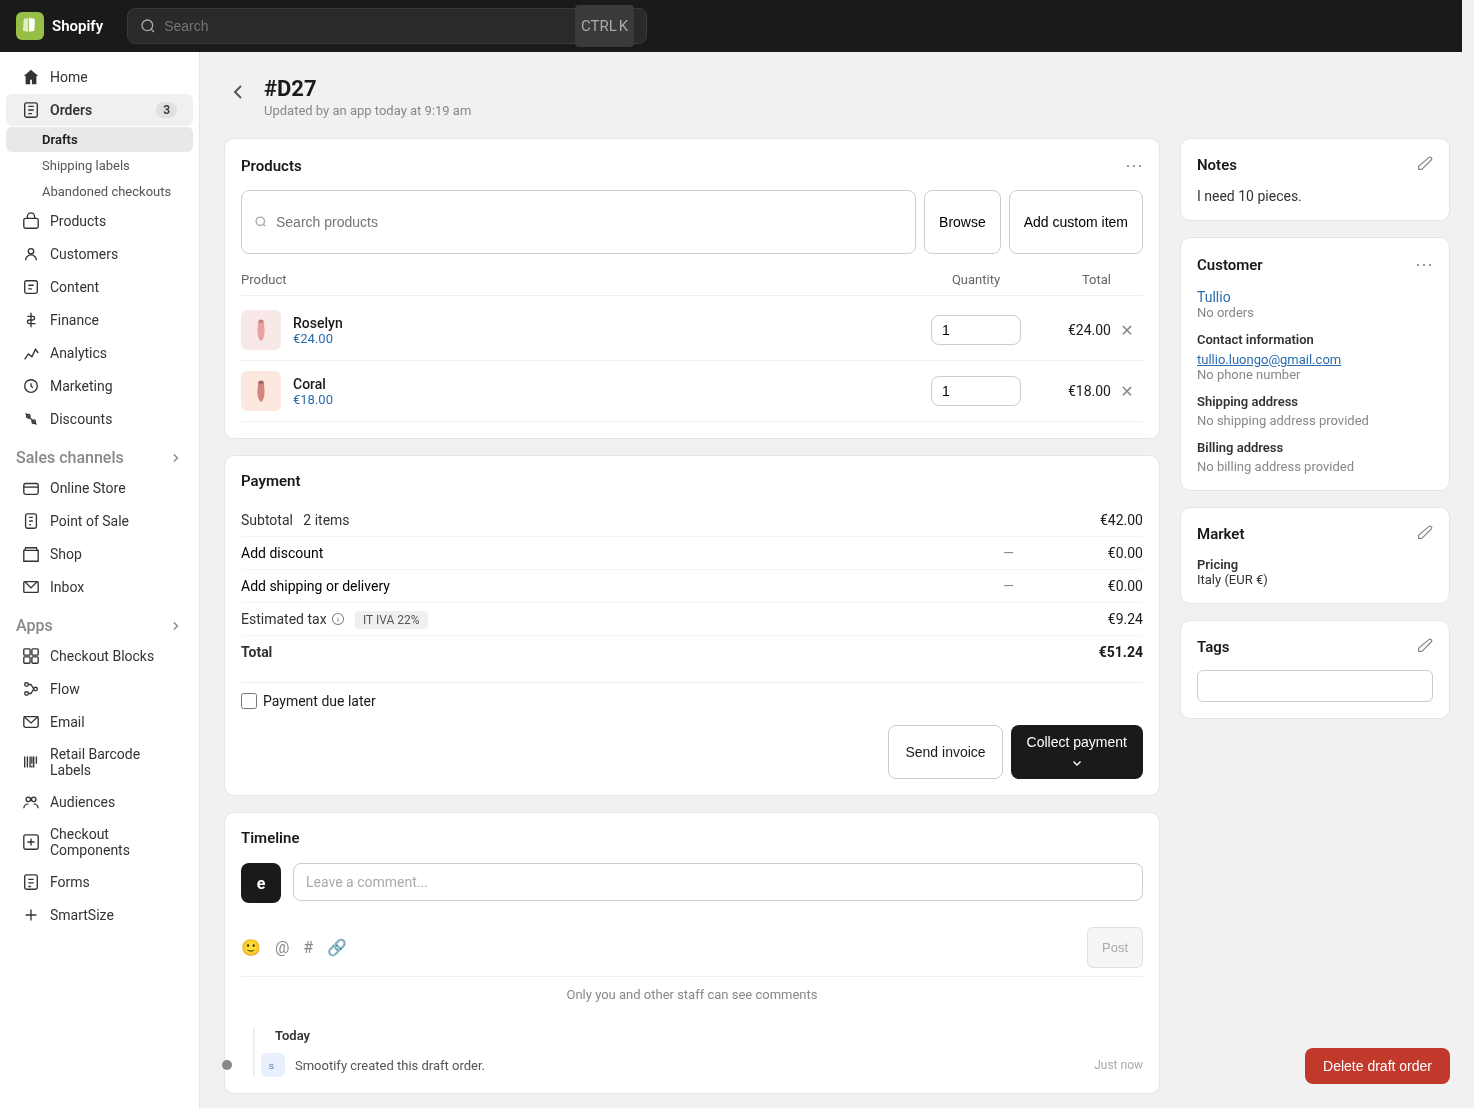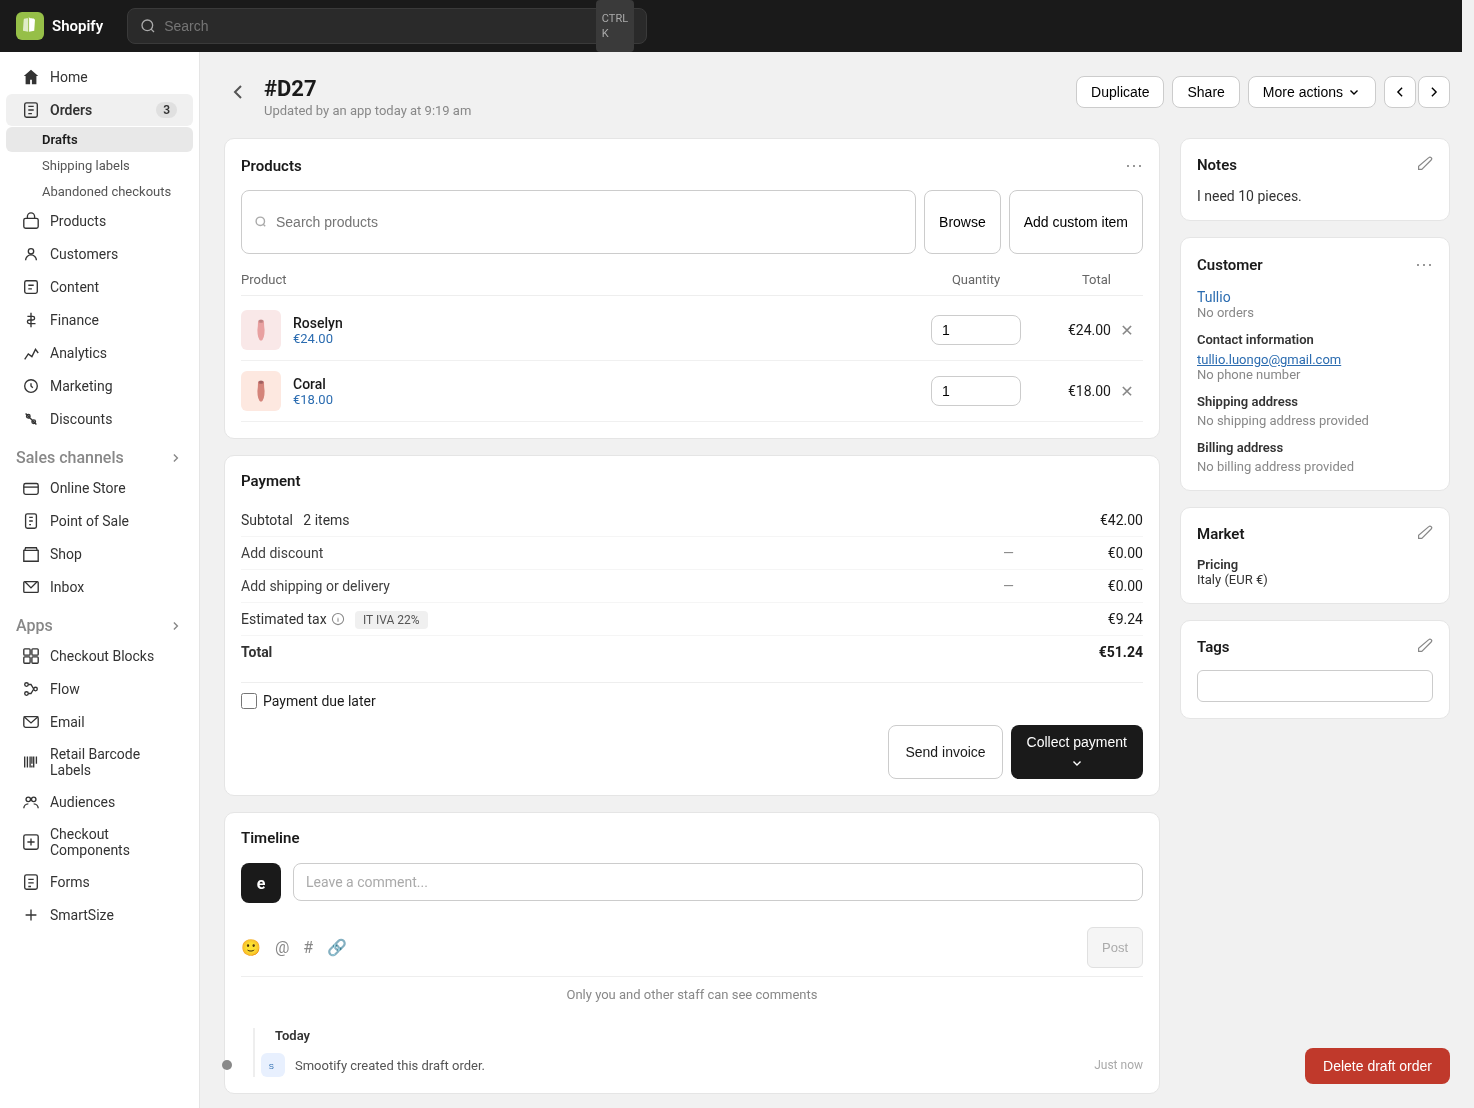--- a/index.html
+++ b/index.html
@@ -31,21 +31,21 @@
       display: flex;
       align-items: center;
       padding: 0 12px;
       color: #aaa;
       gap: 8px;
     }
     .topnav-search input {
       background: transparent; border: none; outline: none; color: #ccc; flex: 1; font-size: 14px;
     }
     .topnav-search .kbd {
-      background: #3a3a3a; border-radius: 4px; padding: 12px 6px; font-size: 11px; color: #aaa; display: flex; gap: 2px; flex-direction: column;
+      background: #3a3a3a; border-radius: 4px; padding: 12px 6px; font-size: 15px; color: #aaa; display: flex; gap: 2px;
     }
 
     
     .layout {
       display: flex;
       margin-top: 52px;
       min-height: calc(100vh - 52px);
     }
 
     
@@ -237,21 +237,21 @@
     }
     .total-val { width: 80px; text-align: right; font-size: 14px; }
     .remove-btn { width: 32px; background: none; border: none; cursor: pointer; color: #888; font-size: 16px; }
 
     
     .payment-row {
       display: flex; align-items: center; padding: 8px 0;
       border-bottom: 1px solid #f5f5f5;
     }
     .payment-label { flex: 1; font-size: 14px; color: #333; }
-    .payment-label a { color: #404040; text-decoration: none; }
+    .payment-label a { color: #000000; text-decoration: none; }
     .payment-dash { width: 60px; color: #888; }
     .payment-val { width: 80px; text-align: right; font-size: 14px; }
     .payment-row.total { font-weight: 700; border-bottom: none; }
     .tax-info { display: inline-flex; align-items: center; gap: 4px; }
     .tax-badge { background: #f0f0f0; border-radius: 4px; padding: 2px 8px; font-size: 12px; color: #555; }
     .info-icon { width: 14px; height: 14px; color: #888; }
 
     .payment-due-row {
       display: flex; align-items: center; gap: 6px; margin-top: 14px; padding-top: 10px; border-top: 1px solid #eee;
     }
@@ -580,42 +580,20 @@
         <button class="back-btn">
           <svg width="20" height="20" viewBox="0 0 20 20" fill="none" stroke="currentColor" stroke-width="2">
               <path d="M13 4l-6 6 6 6"></path>
             </svg>
         </button>
         <div>
           <div class="page-title">#D27</div>
           <div class="page-subtitle">Updated by an app today at 9:19 am</div>
         </div>
       </div>
-      <div class="page-header-actions">
-        <button class="btn">Duplicate</button>
-        <button class="btn">Share</button>
-        <button class="btn btn-more">
-          <span>More actions</span>
-          <svg width="14" height="14" viewBox="0 0 20 20" fill="none" stroke="currentColor" stroke-width="2">
-              <path d="M5 8l5 5 5-5"></path>
-            </svg>
-        </button>
-        <div class="nav-arrows">
-          <button class="nav-arrow">
-            <svg width="14" height="14" viewBox="0 0 20 20" fill="none" stroke="currentColor" stroke-width="2">
-                <path d="M13 4l-6 6 6 6"></path>
-              </svg>
-          </button>
-          <button class="nav-arrow">
-            <svg width="14" height="14" viewBox="0 0 20 20" fill="none" stroke="currentColor" stroke-width="2">
-                <path d="M7 4l6 6-6 6"></path>
-              </svg>
-          </button>
-        </div>
-      </div>
     </div>
 
     <div class="content-area">
 
       <div class="content-main">
 
         <div class="card">
           <div class="card-header">
             <span class="card-title">Products</span>
             <button class="card-menu-btn">···</button>

